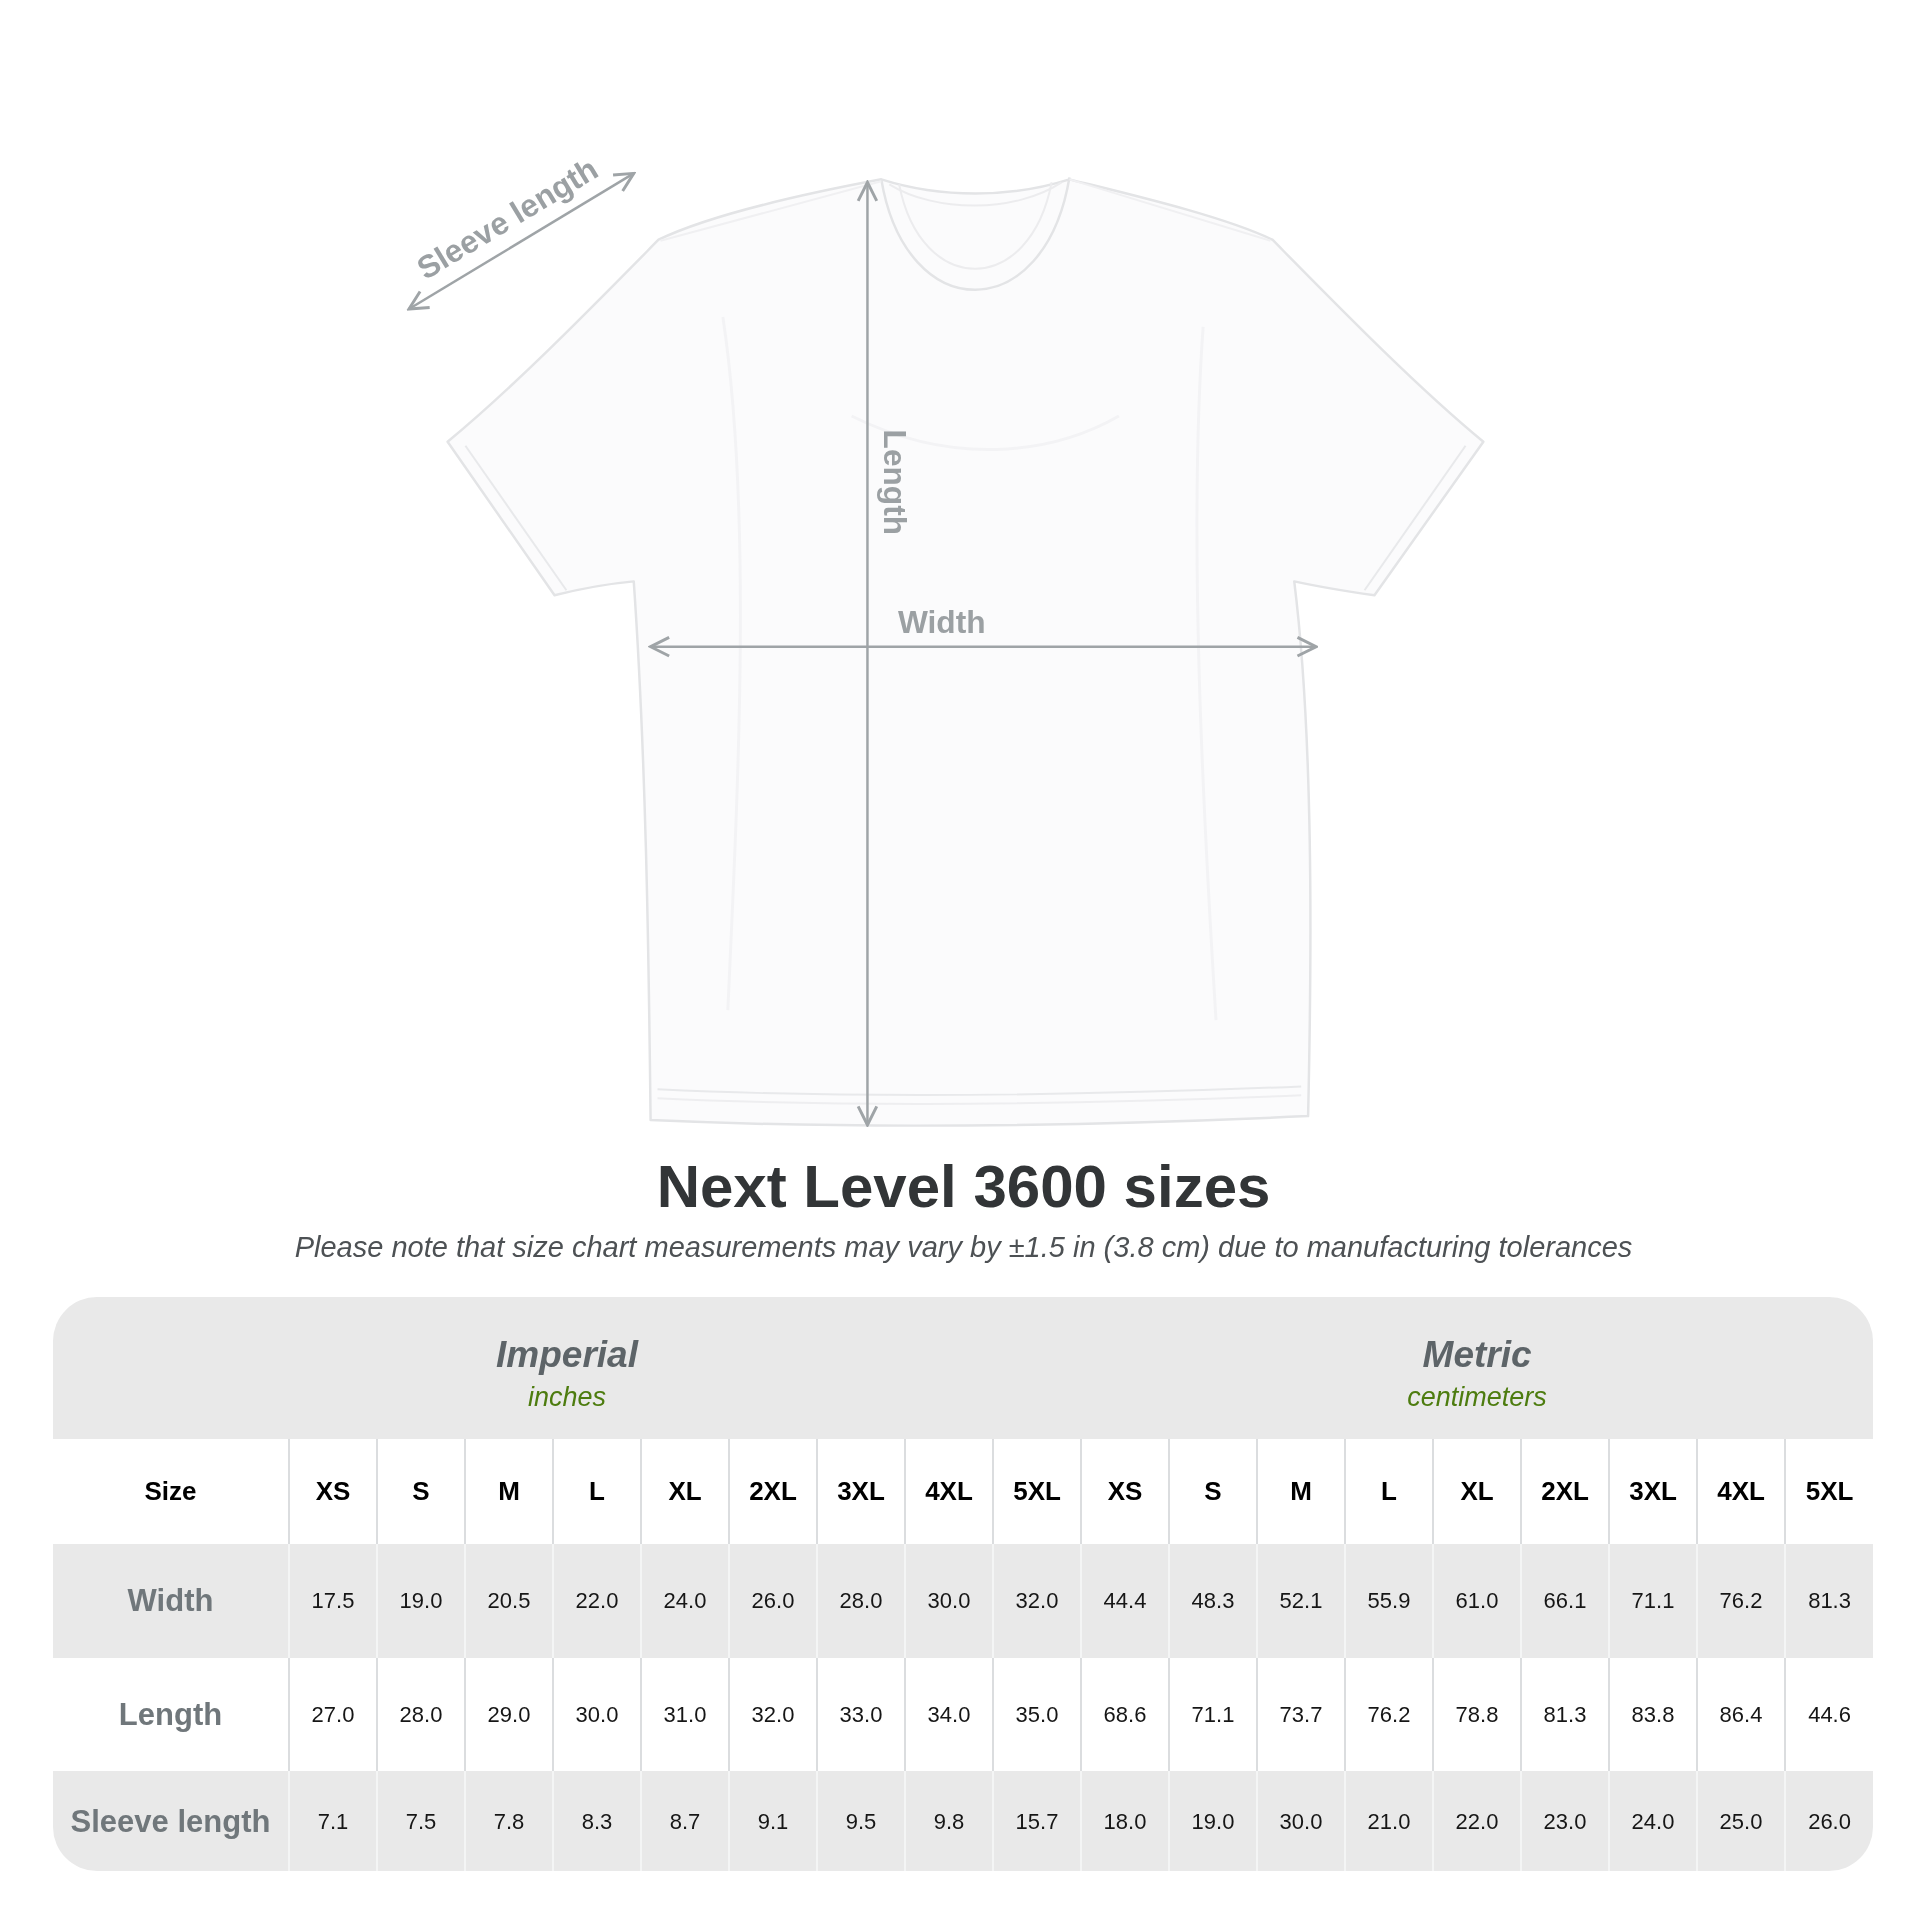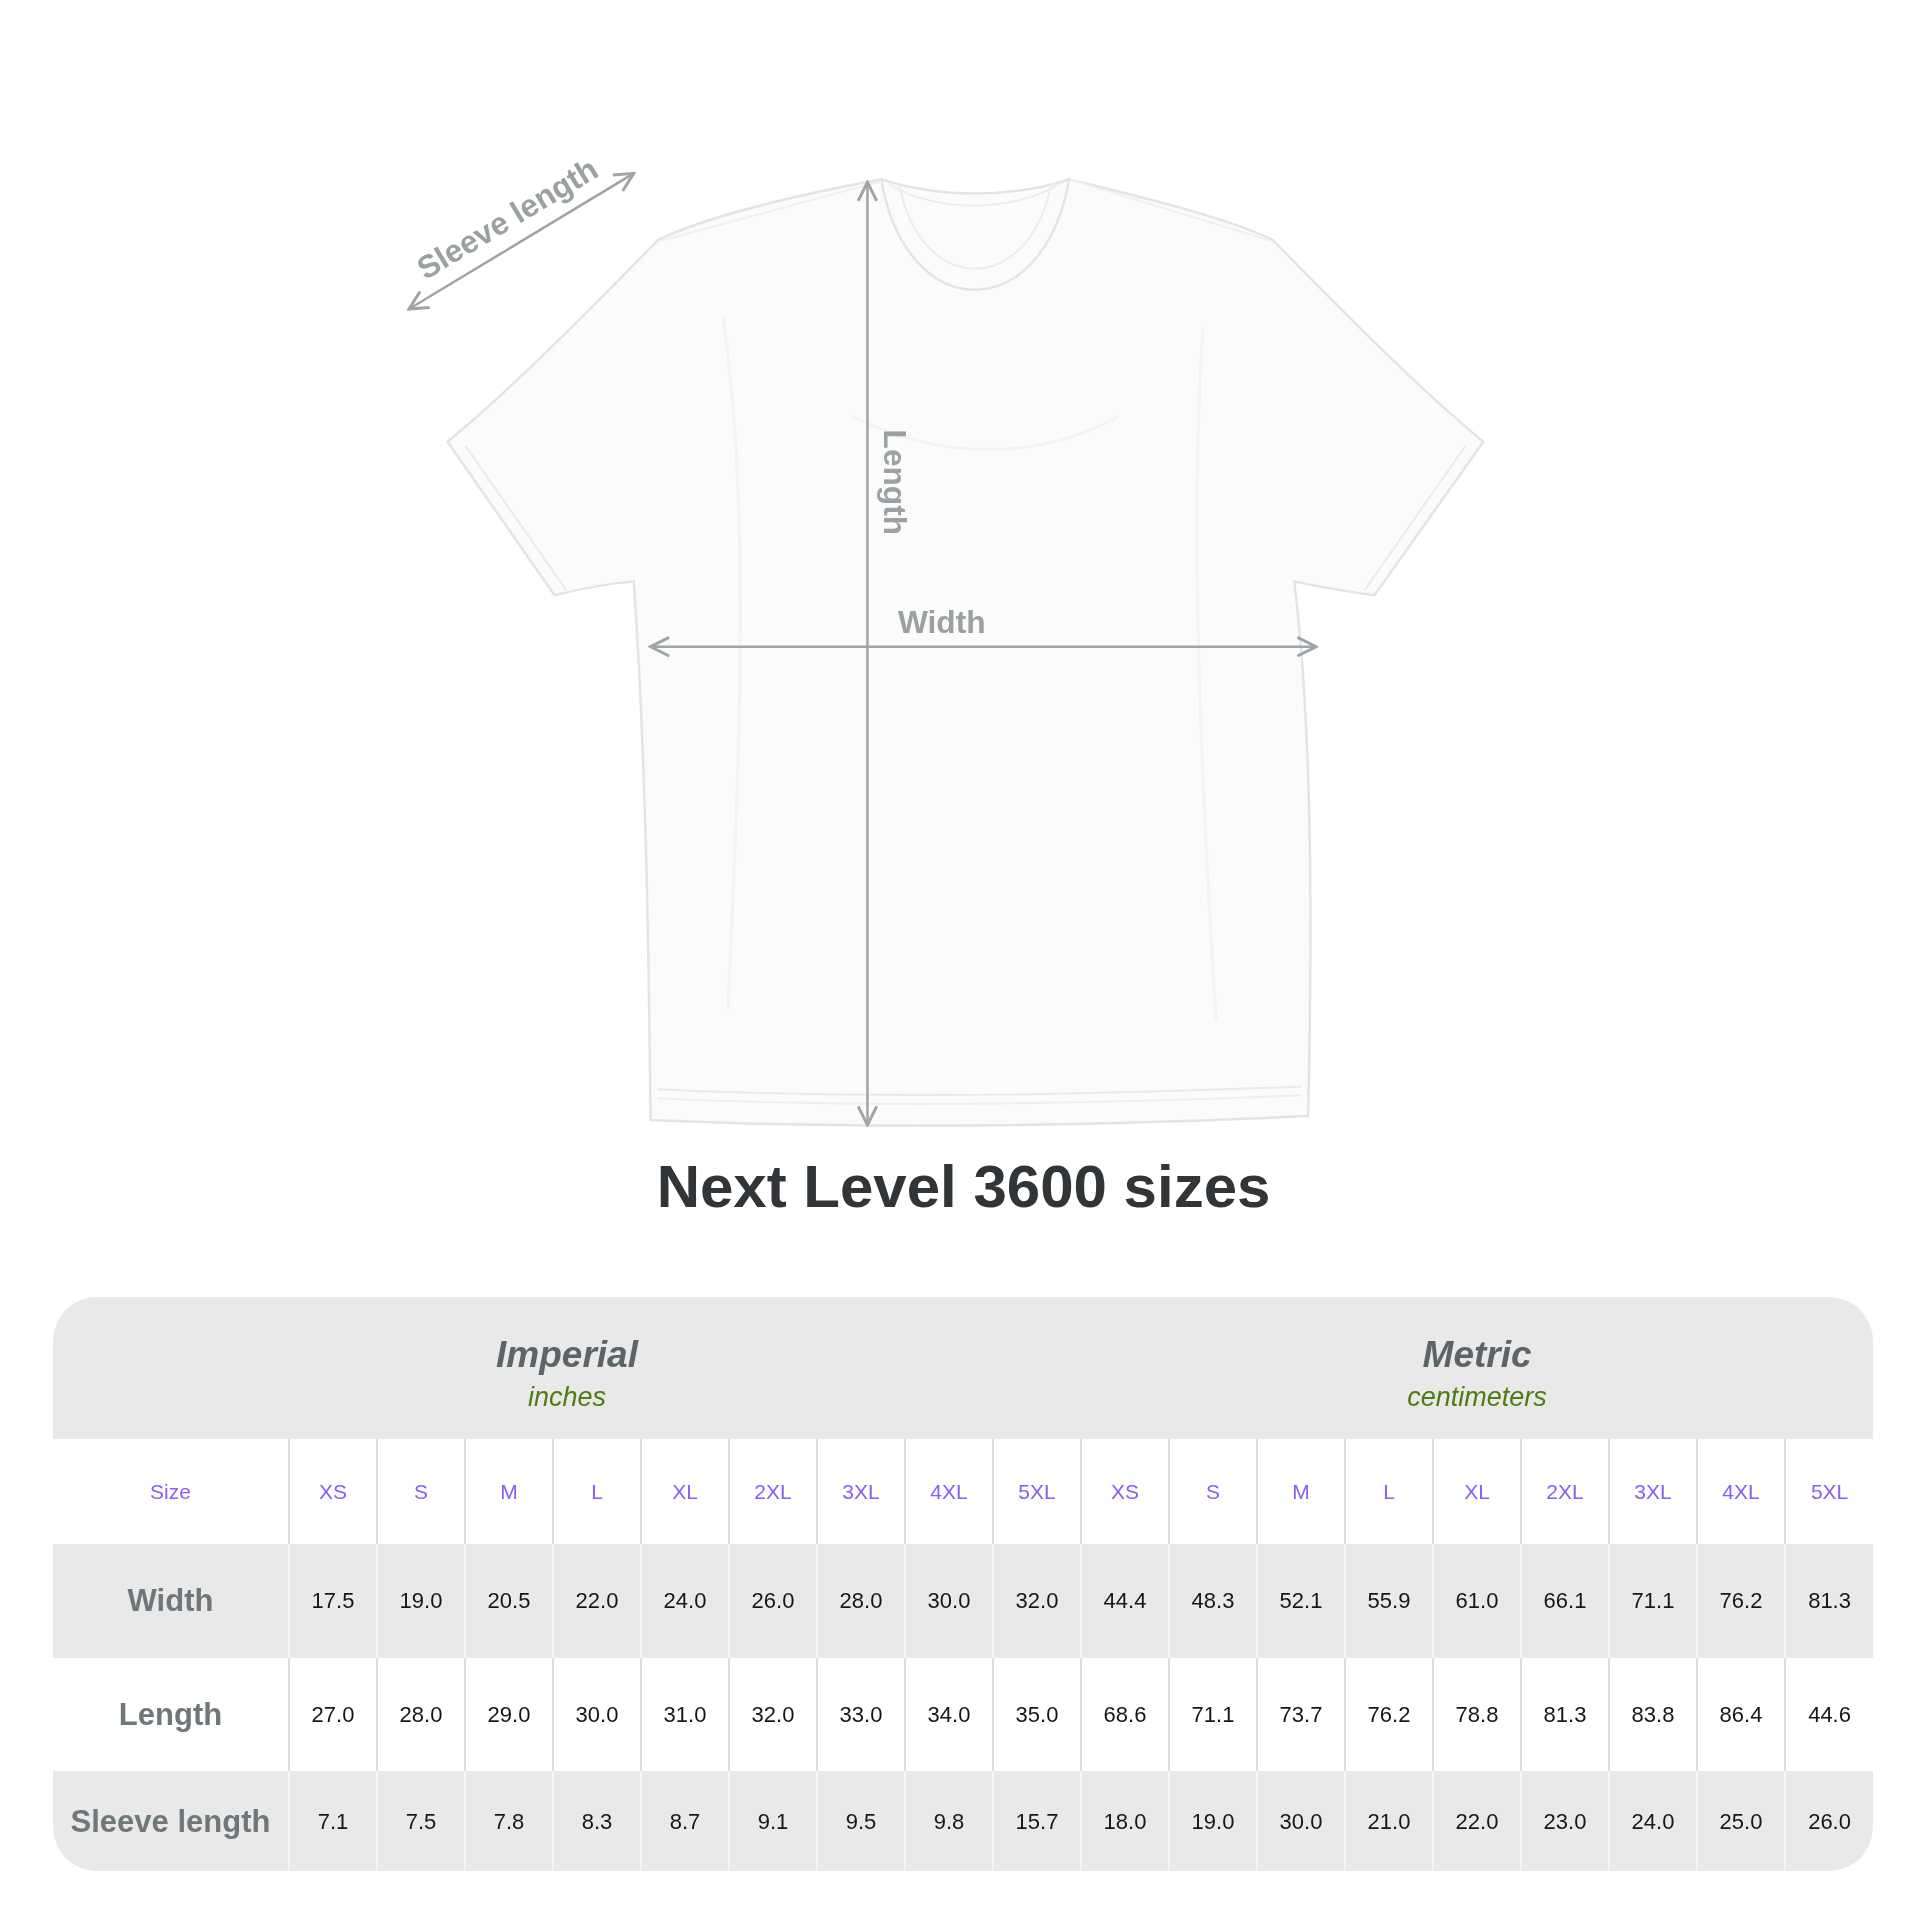--- a/index.html
+++ b/index.html
@@ -31,21 +31,21 @@
   tr.hdr-row{height:142px;}
   tr.size-row{height:105px;}
   tr.r-width{height:114px;}
   tr.r-length{height:113px;}
   tr.r-sleeve{height:101px;}
   .bg-gray{background:#e9e9e9;}
   .bg-white{background:#ffffff;}
   th.unit-head{background:#e9e9e9;font-weight:normal;}
   .unit-name{font-size:37px;font-weight:bold;font-style:italic;color:#5d6468;line-height:40px;margin-top:11px;}
   .unit-sub{font-size:27px;font-style:italic;color:#4d7c0f;line-height:30px;margin-top:7px;}
-  tr.size-row td{font-size:21px;font-weight:normal;color:#8b5cf6;}
+  tr.size-row td{font-size:26px;font-weight:bold;color:#000000;}
   td.row-label{font-size:31px;font-weight:bold;color:#70777b;}
   td.num{font-size:22px;color:#161616;}
   
   tr.sep-dark td + td{border-left:2px solid #dbdddf;border-radius:31px;}
   tr.sep-light td + td{border-left:2px solid #f4f5f5;}
 </style>
 </head>
 <body>
 
 <div id="canvas">
@@ -95,20 +95,21 @@
       <line x1="876" y1="184" x2="876" y2="1136" marker-start="url(#ah)" marker-end="url(#ah)"></line>
       <line x1="657" y1="653" x2="1329" y2="653" marker-start="url(#ah)" marker-end="url(#ah)"></line>
     </g>
 
     <text class="shirt-label" transform="translate(518 230) rotate(-31)" text-anchor="middle">Sleeve length</text>
     <text class="shirt-label" transform="translate(893 487) rotate(90)" text-anchor="middle">Length</text>
     <text class="shirt-label" x="951" y="639" text-anchor="middle">Width</text>
   </svg>
 
   <div class="page-title">Next Level 3600 sizes</div>
+  <div class="page-subtitle">Please note that size chart measurements may vary by ±1.5 in (3.8 cm) due to manufacturing tolerances</div>
 
   <div class="table-wrap">
     <table class="size-table">
       <colgroup>
         <col class="lbl">
         <col class="val">
           <col class="val">
           <col class="val">
           <col class="val">
           <col class="val">

